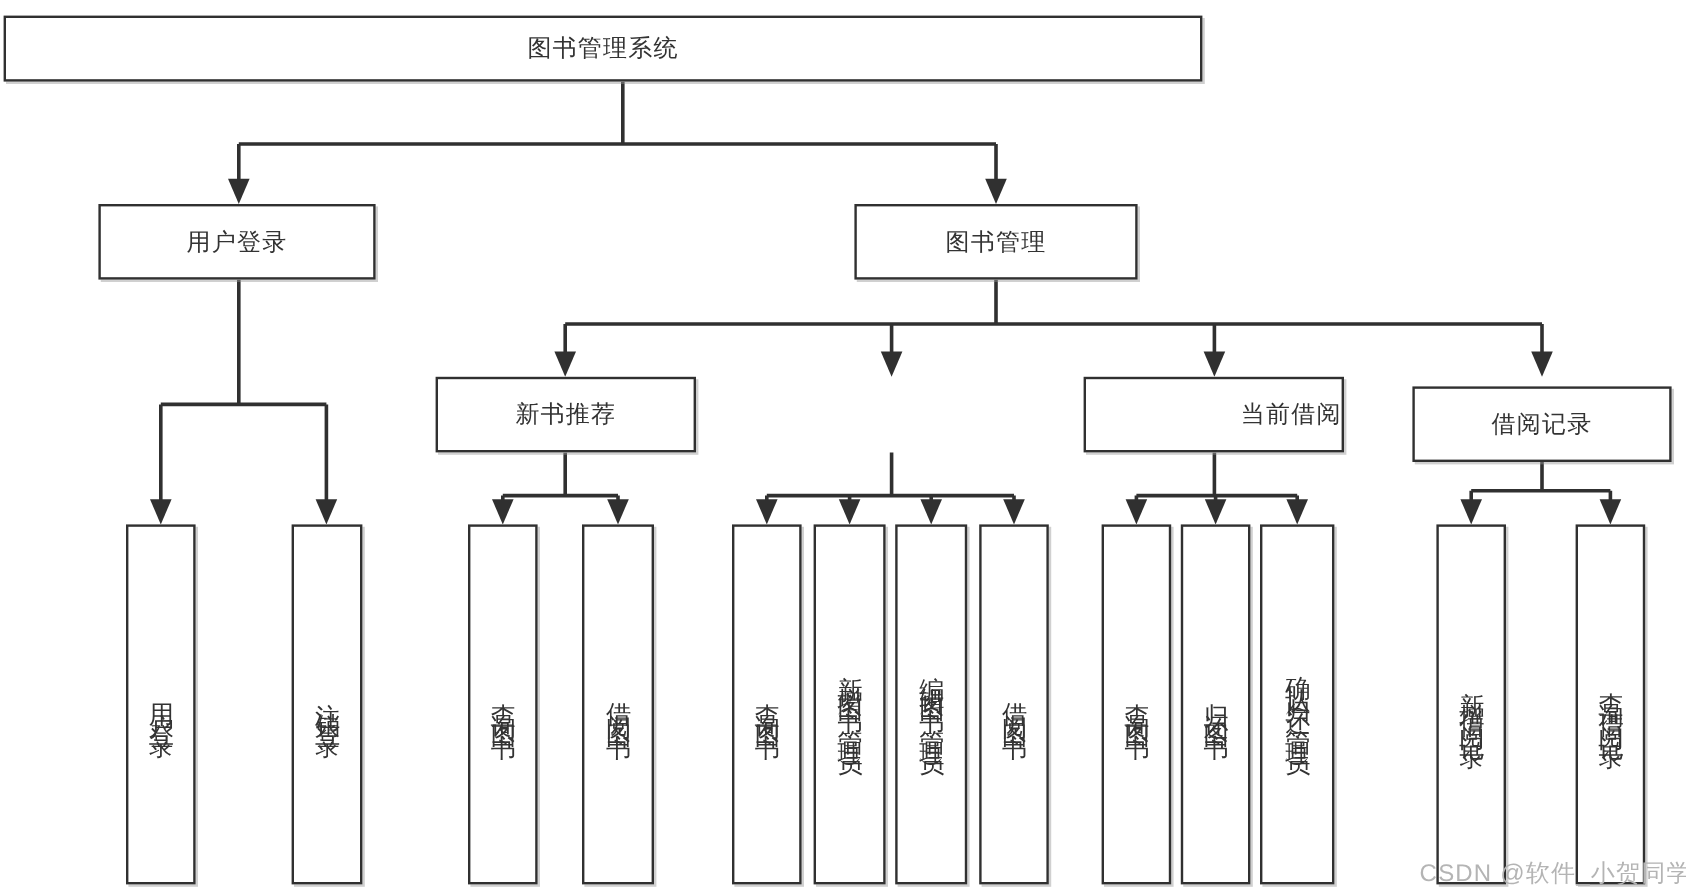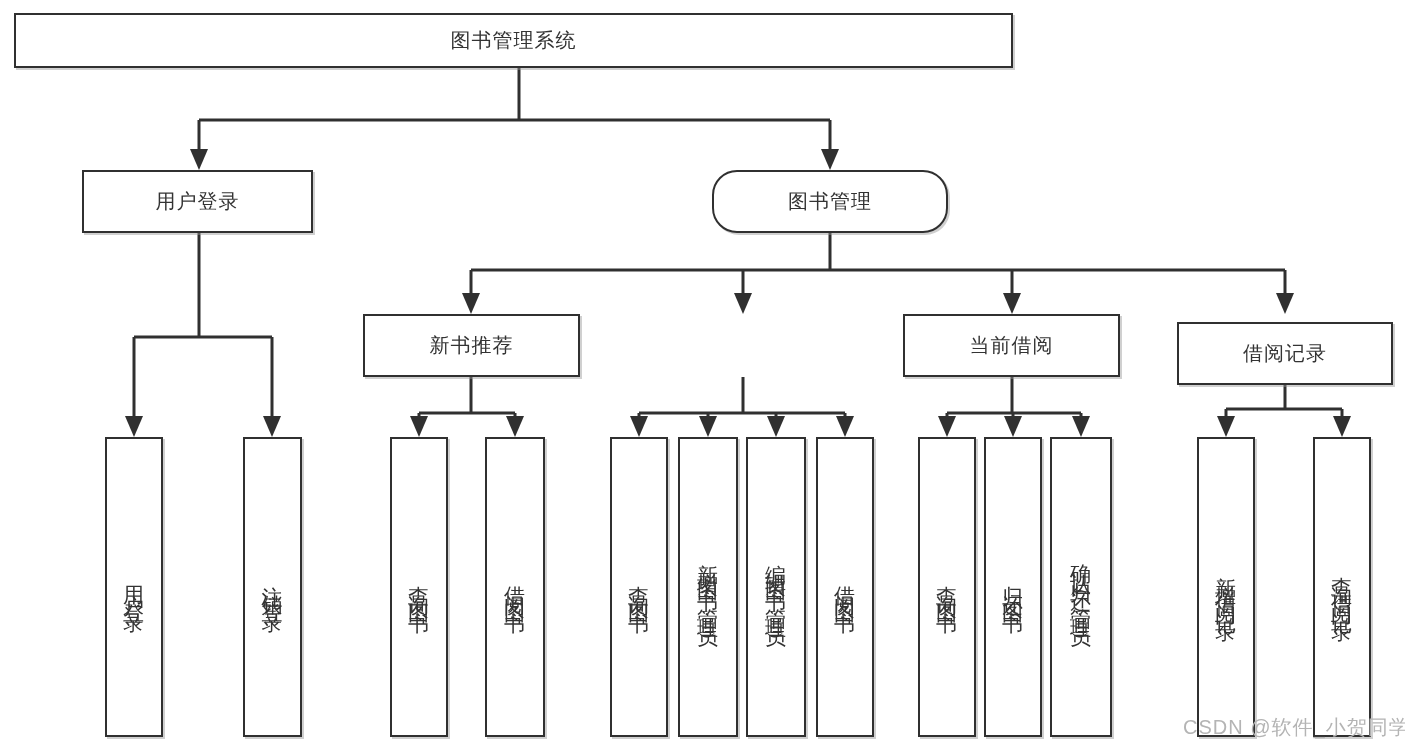--- a/index.html
+++ b/index.html
@@ -87,35 +87,35 @@
       <polygon points="767,416 785,416 776,437"></polygon>
       <polygon points="836,416 854,416 845,437"></polygon>
       <polygon points="938,416 956,416 947,437"></polygon>
       <polygon points="1004,416 1022,416 1013,437"></polygon>
       <polygon points="1072,416 1090,416 1081,437"></polygon>
       <polygon points="1217,416 1235,416 1226,437"></polygon>
       <polygon points="1333,416 1351,416 1342,437"></polygon>
     </g>
   </svg>
 
-  <div class="node" style="left:14px; top:13px; width:999px; height:55px;">
+  <div class="node" style="left:3px; top:13px; width:999px; height:55px;">
     <span class="lbl">图书管理系统</span>
   </div>
 
   <div class="node" style="left:82px; top:170px; width:231px; height:63px;">
     <span class="lbl">用户登录</span>
   </div>
-  <div class="node" style="left:712px; top:170px; width:236px; height:63px;border-radius:25px;">
+  <div class="node" style="left:712px; top:170px; width:236px; height:63px;">
     <span class="lbl">图书管理</span>
   </div>
 
   <div class="node" style="left:363px; top:314px; width:217px; height:63px;">
     <span class="lbl">新书推荐</span>
   </div>
-  <div class="node" style="left:903px; top:314px; width:217px; height:63px;">
+  <div class="node" style="left:903px; top:314px; width:217px; height:63px;justify-content:flex-end;">
     <span class="lbl">当前借阅</span>
   </div>
   <div class="node" style="left:1177px; top:322px; width:216px; height:63px;">
     <span class="lbl">借阅记录</span>
   </div>
 
   <div class="node v" style="left:105px; top:437px; width:58px; height:300px;">
     <span class="lbl">用户登录</span>
   </div>
   <div class="node v" style="left:243px; top:437px; width:59px; height:300px;">

